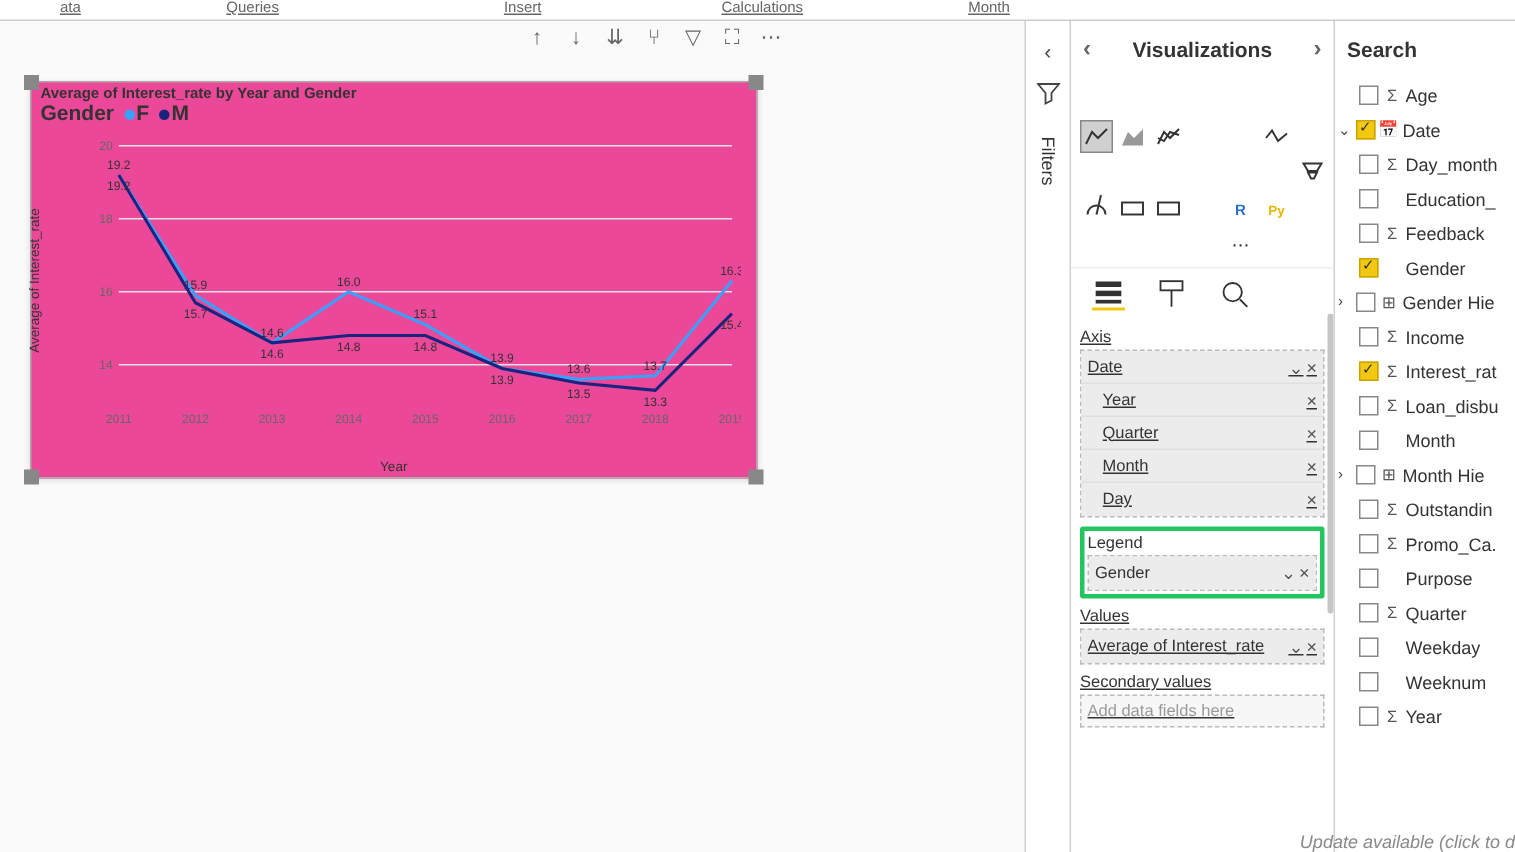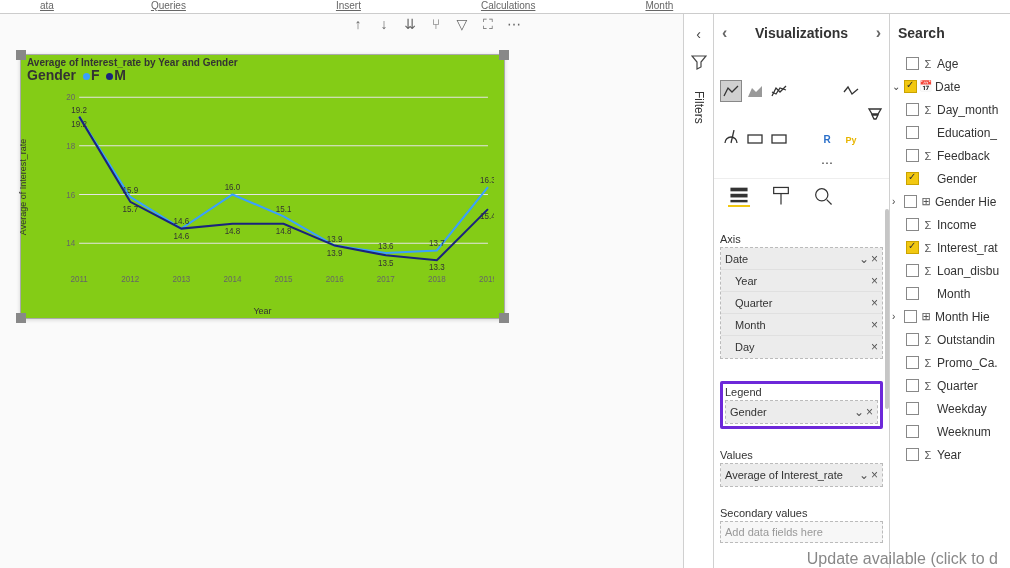--- a/index.html
+++ b/index.html
@@ -10,21 +10,21 @@
   .ribbon-tabs span { margin: 0 40px; text-decoration: underline; }
 
   
   .main { position: absolute; top: 14px; left: 0; right: 0; bottom: 0; display: flex; }
 
   .canvas-zone { flex: 1; background: #fafafa; border-right: 1px solid #d0d0d0; position: relative; padding: 10px 20px; }
   .viz-toolbar { position: absolute; top: 2px; left: 350px; display: flex; gap: 10px; color: #666; }
   .viz-toolbar span { width: 16px; height: 16px; display: inline-flex; align-items:center; justify-content:center; font-size:14px; cursor:pointer; }
 
   
-  .visual { position: relative; margin-top: 30px; width: 485px; height: 265px; background: #84cc16; border: 1px solid #aaa; box-shadow: 0 1px 4px rgba(0,0,0,.15); }
+  .visual { position: relative; margin-top: 30px; width: 485px; height: 265px; background: #ec4899; border: 1px solid #aaa; box-shadow: 0 1px 4px rgba(0,0,0,.15); }
   .handle { position:absolute; width:10px; height:10px; background:#888; }
   .handle.tl{top:-5px;left:-5px}.handle.tr{top:-5px;right:-5px}.handle.bl{bottom:-5px;left:-5px}.handle.br{bottom:-5px;right:-5px}
   .visual .title { position:absolute; top:2px; left:6px; font-size:10px; font-weight:600; color:#333; }
   .legend-row { position:absolute; top:12px; left:6px; font-size:14px; font-weight:700; }
   .legend-row .dot{display:inline-block;width:7px;height:7px;border-radius:50%;vertical-align:middle;margin:0 1px 0 3px}
 
   .plot { position:absolute; top:36px; left:30px; right:10px; bottom:32px; }
   .yaxis-label { position:absolute; left:2px; top:50%; transform:translate(-50%,-50%) rotate(-90deg); font-size:9px; }
   .xaxis-label { position:absolute; left:50%; bottom:2px; transform:translateX(-50%); font-size:9px; }
 
@@ -41,48 +41,48 @@
   .viz-grid { display:grid; grid-template-columns:repeat(7,22px); grid-auto-rows:22px; gap:2px; padding:4px 6px; }
   .viz-icon { width:22px; height:22px; display:flex; align-items:center; justify-content:center; cursor:pointer; }
   .viz-icon.selected { background:#d0d0d0; border:1px solid #888; }
   .viz-icon svg{width:18px;height:18px;stroke:#333;fill:none;stroke-width:1.3}
 
   .mode-tabs { display:flex; gap:20px; padding:6px 14px 2px; border-top:1px solid #eee; }
   .mode-tabs span{width:22px;height:22px;display:flex;align-items:center;justify-content:center;cursor:pointer}
   .mode-tabs span.active{border-bottom:2px solid #f2c811}
 
   .wells { flex:1; overflow-y:auto; padding:4px 6px 0; font-size:11px; position:relative; }
-  .well-section { margin-top:20px; }
+  .well-section { margin-top:6px;text-decoration:underline; }
   .well-label { font-size:11px; color:#333; margin-bottom:2px; }
   .well-box { border:1px dashed #bbb; background:#f7f7f7; }
   .well-item { display:flex; align-items:center; justify-content:space-between; height:22px; padding:0 4px; background:#ececec; border-bottom:1px solid #e0e0e0; cursor:pointer; }
   .well-item:last-child{border-bottom:none}
   .well-item .txt{flex:1; white-space:nowrap; overflow:hidden}
   .well-item .ctrls{display:flex;gap:2px;color:#555;font-size:12px}
   .well-item .ctrls span{cursor:pointer}
-  .highlight-box { border:3px solid #6d28d9; border-radius:2px; padding:2px; margin-top:22px; }
+  .highlight-box { border:3px solid #22c55e; border-radius:2px; padding:2px; margin-top:6px; }
   .placeholder { color:#999; padding:4px; font-style:normal; }
   .viz-scroll-thumb{position:absolute;right:0;top:0;width:4px;height:200px;background:#c6c6c6;border-radius:2px;}
 
   
   .fields-pane { width:120px; display:flex; flex-direction:column; }
   .search-box { margin:2px 2px 4px; height:24px; border:1px solid #ccc; border-radius:2px; display:flex; align-items:center; padding:0 4px; color:#777; font-size:12px; gap:4px; cursor:text; }
   .search-box svg{width:13px;height:13px}
   .fields-list { flex:1; overflow:hidden; font-size:12px; }
   .field-row { display:flex; align-items:center; height:23px; padding-left:2px; gap:2px; cursor:pointer; white-space:nowrap; }
   .field-row .cb { width:13px;height:13px;border:1px solid #888;display:inline-block;flex-shrink:0;background:#fff; }
   .field-row .cb.checked{background:#f2c811;border-color:#caa300;position:relative}
   .field-row .cb.checked::after{content:"✓";position:absolute;top:-2px;left:1px;font-size:10px;color:#333}
   .field-row .icon{width:14px;display:inline-flex;justify-content:center;color:#555;font-size:11px;flex-shrink:0}
   .field-row .name{flex:1;overflow:hidden}
   .field-row.group { font-weight:400; }
   .field-row.group .chev{width:10px;display:inline-block;font-size:10px;color:#444}
   .field-row.child { padding-left:16px; }
 
-  .statusbar { position:absolute; bottom:0; right:12px; font-size:16px; color:#888; }
+  .statusbar { position:absolute; bottom:0; right:0; font-size:12px; color:#888;font-style:italic; }
 </style>
 </head>
 <body>
 
 <div class="ribbon-tabs">
   <span>ata</span>
   <span style="margin-left:57px">Queries</span>
   <span style="margin-left:110px">Insert</span>
   <span style="margin-left:80px">Calculations</span>
   <span style="margin-left:70px">Month</span>
@@ -626,20 +626,25 @@
           <span class="icon">Σ</span>
           <span class="name">Outstandin</span>
         </div>
         <div class="field-row child">
           <span class="cb"></span>
           <span class="icon">Σ</span>
           <span class="name">Promo_Ca.</span>
         </div>
         <div class="field-row child">
           <span class="cb"></span>
+          <span class="icon"></span>
+          <span class="name">Purpose</span>
+        </div>
+        <div class="field-row child">
+          <span class="cb"></span>
           <span class="icon">Σ</span>
           <span class="name">Quarter</span>
         </div>
         <div class="field-row child">
           <span class="cb"></span>
           <span class="icon"></span>
           <span class="name">Weekday</span>
         </div>
         <div class="field-row child">
           <span class="cb"></span>

